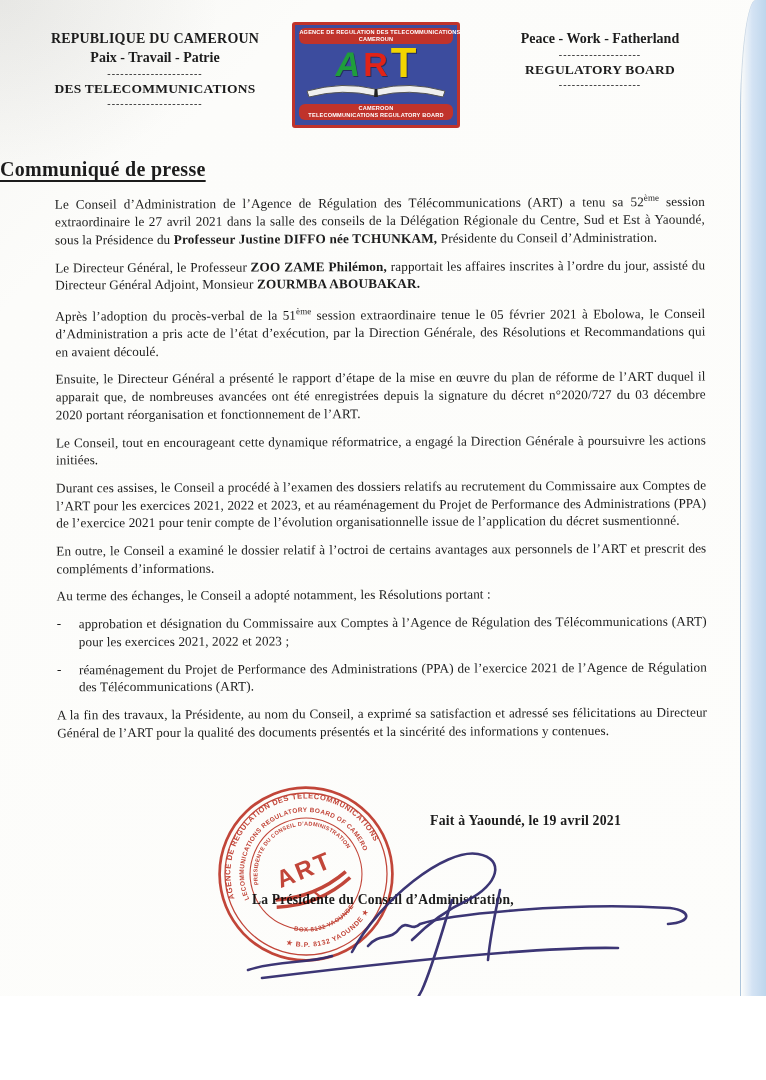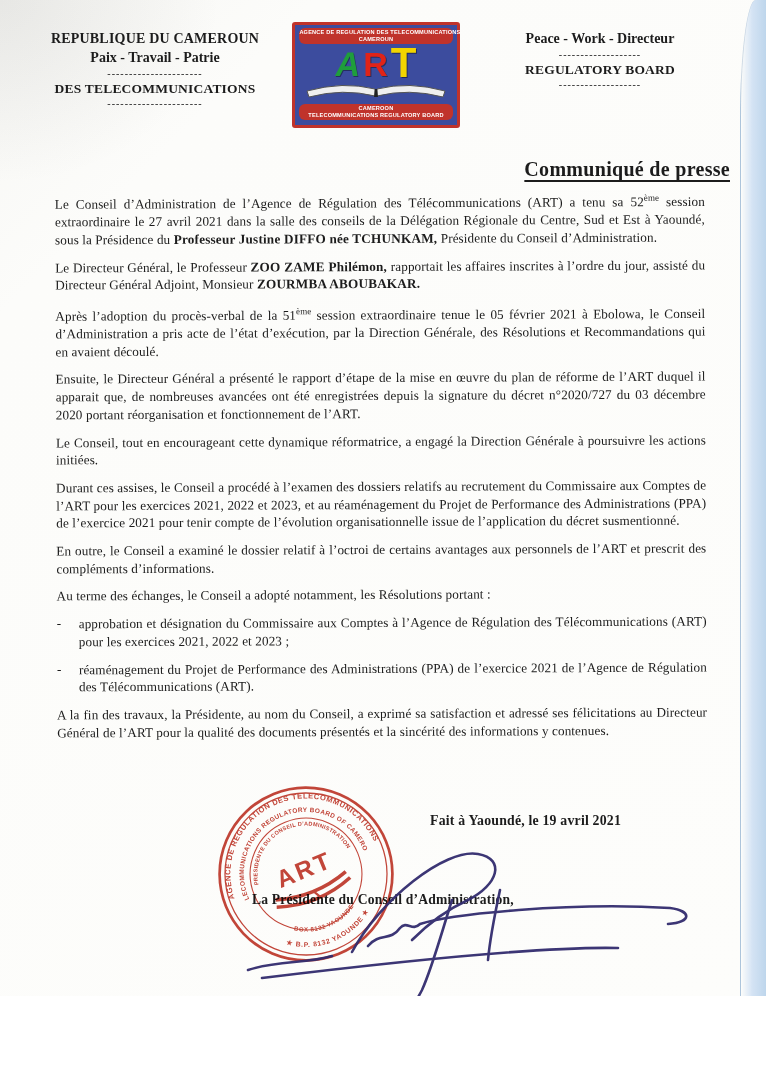--- a/index.html
+++ b/index.html
@@ -30,21 +30,21 @@
                  font-weight:bold; text-align:center; width:97%; padding:1px 0; line-height:1.25; }
   .logo-banner div { font-size:5.6px; letter-spacing:.2px; white-space:nowrap; }
   .logo-letters { display:flex; align-items:flex-start; height:44px; margin-top:1px;
                   font-family:"Liberation Sans",sans-serif; font-weight:900; }
   .logo-letters .la { color:#1f9e3c; font-size:34px; transform:skewX(-10deg); text-shadow:1px 1px 0 rgba(0,0,0,.4); }
   .logo-letters .lr { color:#e02318; font-size:34px; margin-left:3px; text-shadow:1px 1px 0 rgba(0,0,0,.4); }
   .logo-letters .lt { color:#f2d500; font-size:42px; margin-left:3px; margin-top:-6px; text-shadow:1px 1px 0 rgba(0,0,0,.45); }
   .logo-book { margin-top:-10px; }
 
   
-  .doc-title { position:absolute; top:158px; left:0; width:730px; text-align:right;
+  .doc-title { position:absolute; top:158px; left:0; width:730px; text-align:left;
                font-size:20px; font-weight:bold; text-decoration:underline; text-underline-offset:4px; letter-spacing:.3px; }
 
   
   .body { position:absolute; top:191px; left:56px; width:650px; transform:rotate(-0.25deg); }
   .para { font-size:13.2px; line-height:17.7px; text-align:justify; margin-bottom:10px; letter-spacing:.1px; }
   .para b { letter-spacing:.2px; }
   sup { font-size:9px; }
   .bullet { display:flex; margin-bottom:10px; }
   .bullet .marker { width:22px; flex:0 0 22px; font-size:13.2px; }
   .bullet .btext { font-size:13.2px; line-height:17.7px; text-align:justify; letter-spacing:.1px; }
@@ -88,21 +88,21 @@
         <path d="M144 12 Q 108 2 76 10 L 76 17 Q 108 9 142 18 Z" fill="#efefef" stroke="#555" stroke-width="1"></path>
         <path d="M74 10 L 76 10 L 77 18 L 73 18 Z" fill="#222"></path>
       </svg>
       <div class="logo-banner" style="margin-top:1px;">
         <div>CAMEROON</div>
         <div>TELECOMMUNICATIONS REGULATORY BOARD</div>
       </div>
     </div>
 
     <div class="hcol right">
-      <div class="h-motto">Peace - Work - Directeur</div>
+      <div class="h-motto">Peace - Work - Fatherland</div>
       <div class="h-sep">-------------------</div>
       <div class="h-org">REGULATORY  BOARD</div>
       <div class="h-sep">-------------------</div>
     </div>
   </div>
 
   <div class="doc-title">Communiqué de presse</div>
 
   <div class="body">
     <p class="para"><span>Le Conseil d’Administration de l’Agence de Régulation des Télécommunications (ART) a tenu sa 52</span><sup>ème</sup><span> session extraordinaire le 27 avril 2021 dans la salle des conseils de la Délégation Régionale du Centre, Sud et Est à Yaoundé, sous la Présidence du </span><b>Professeur Justine DIFFO née TCHUNKAM,</b><span> Présidente du Conseil d’Administration.</span></p>

